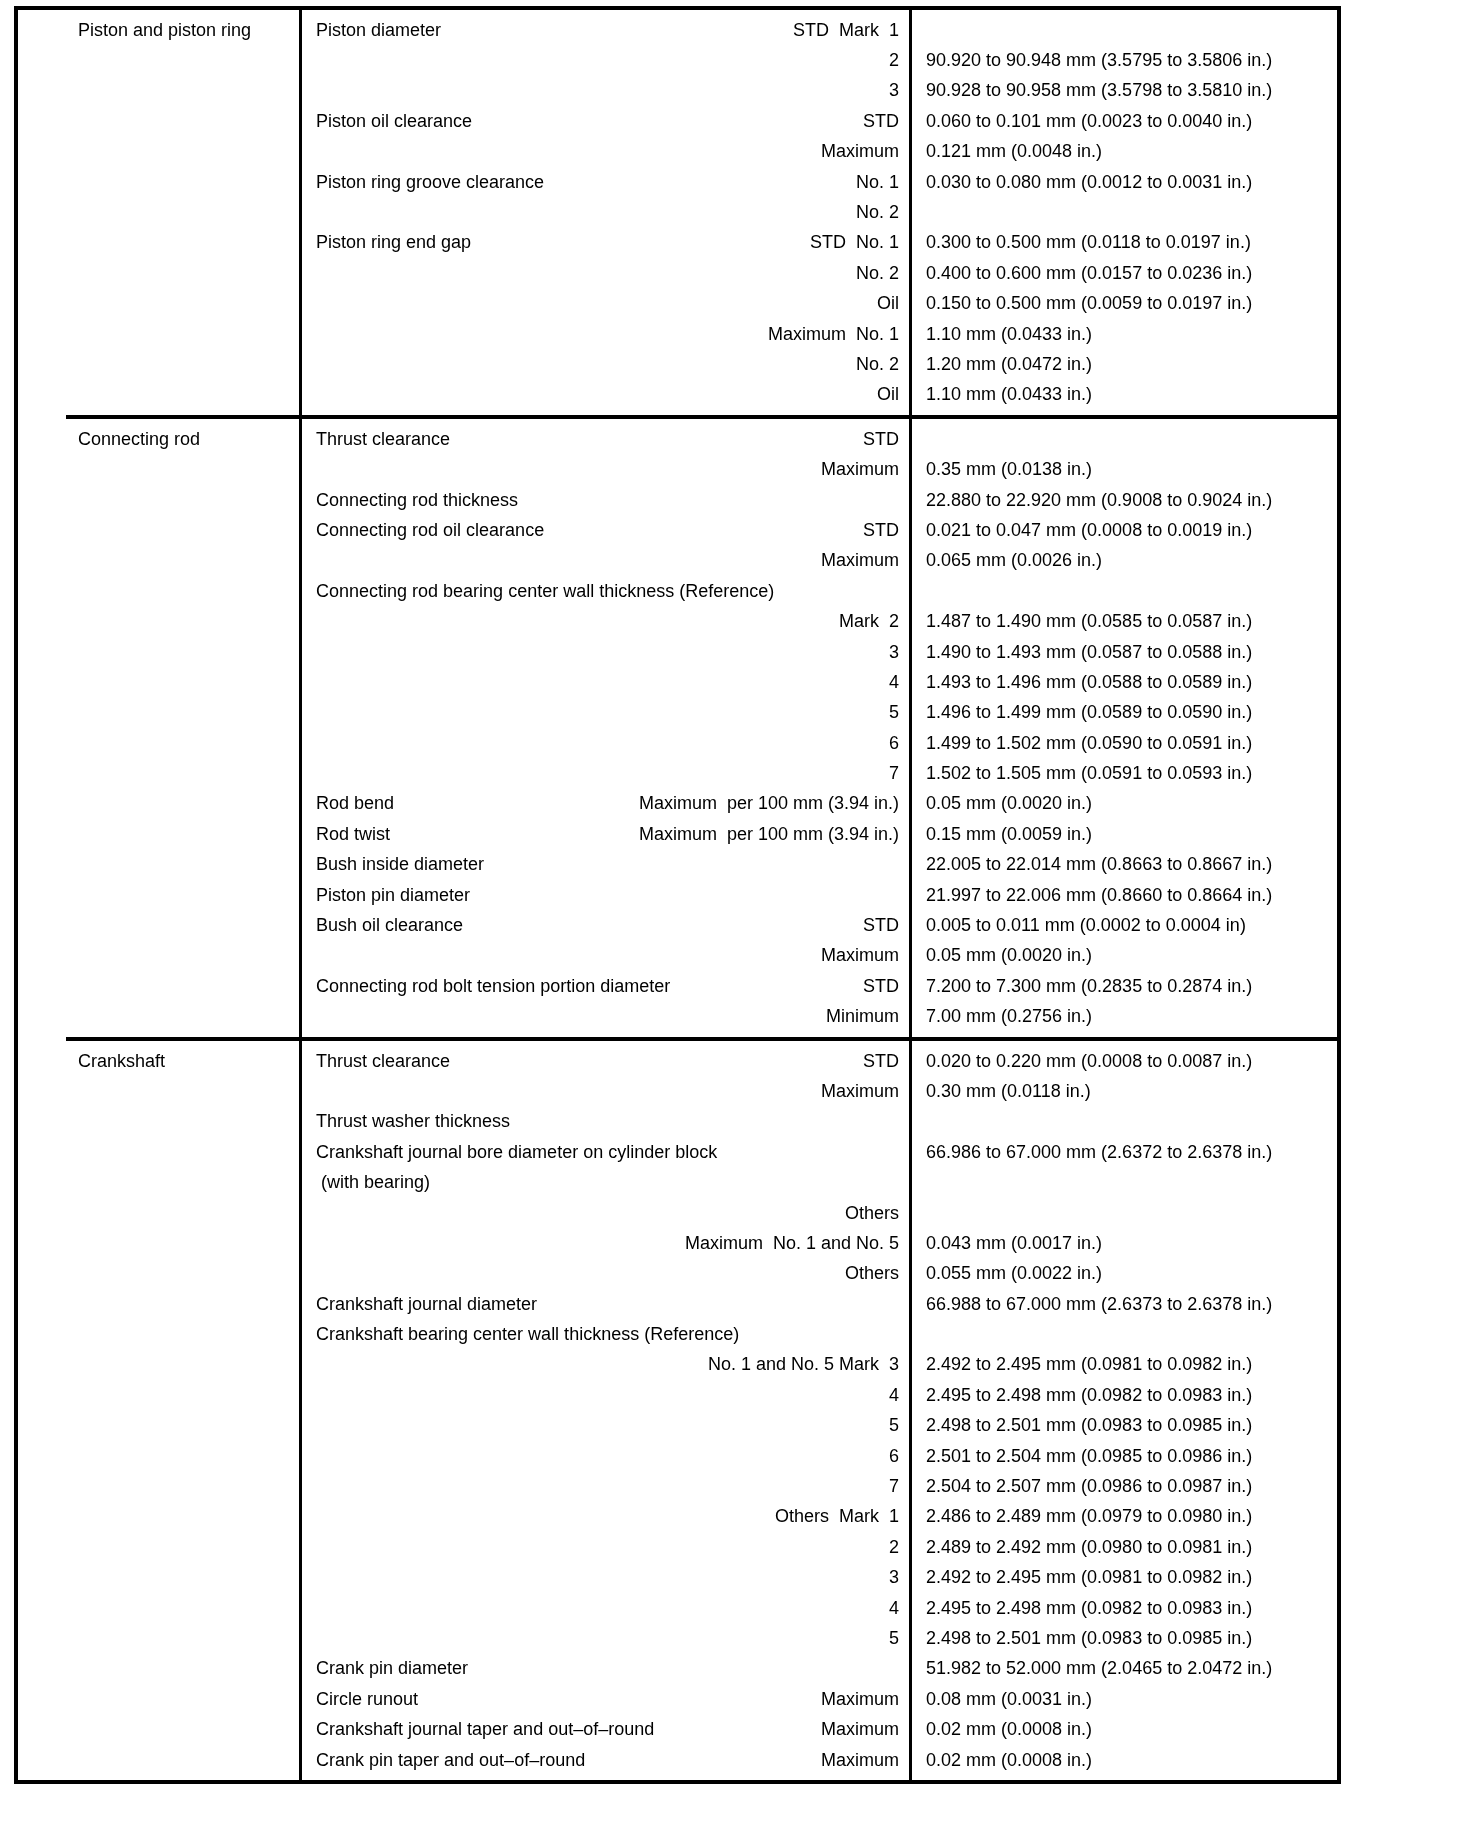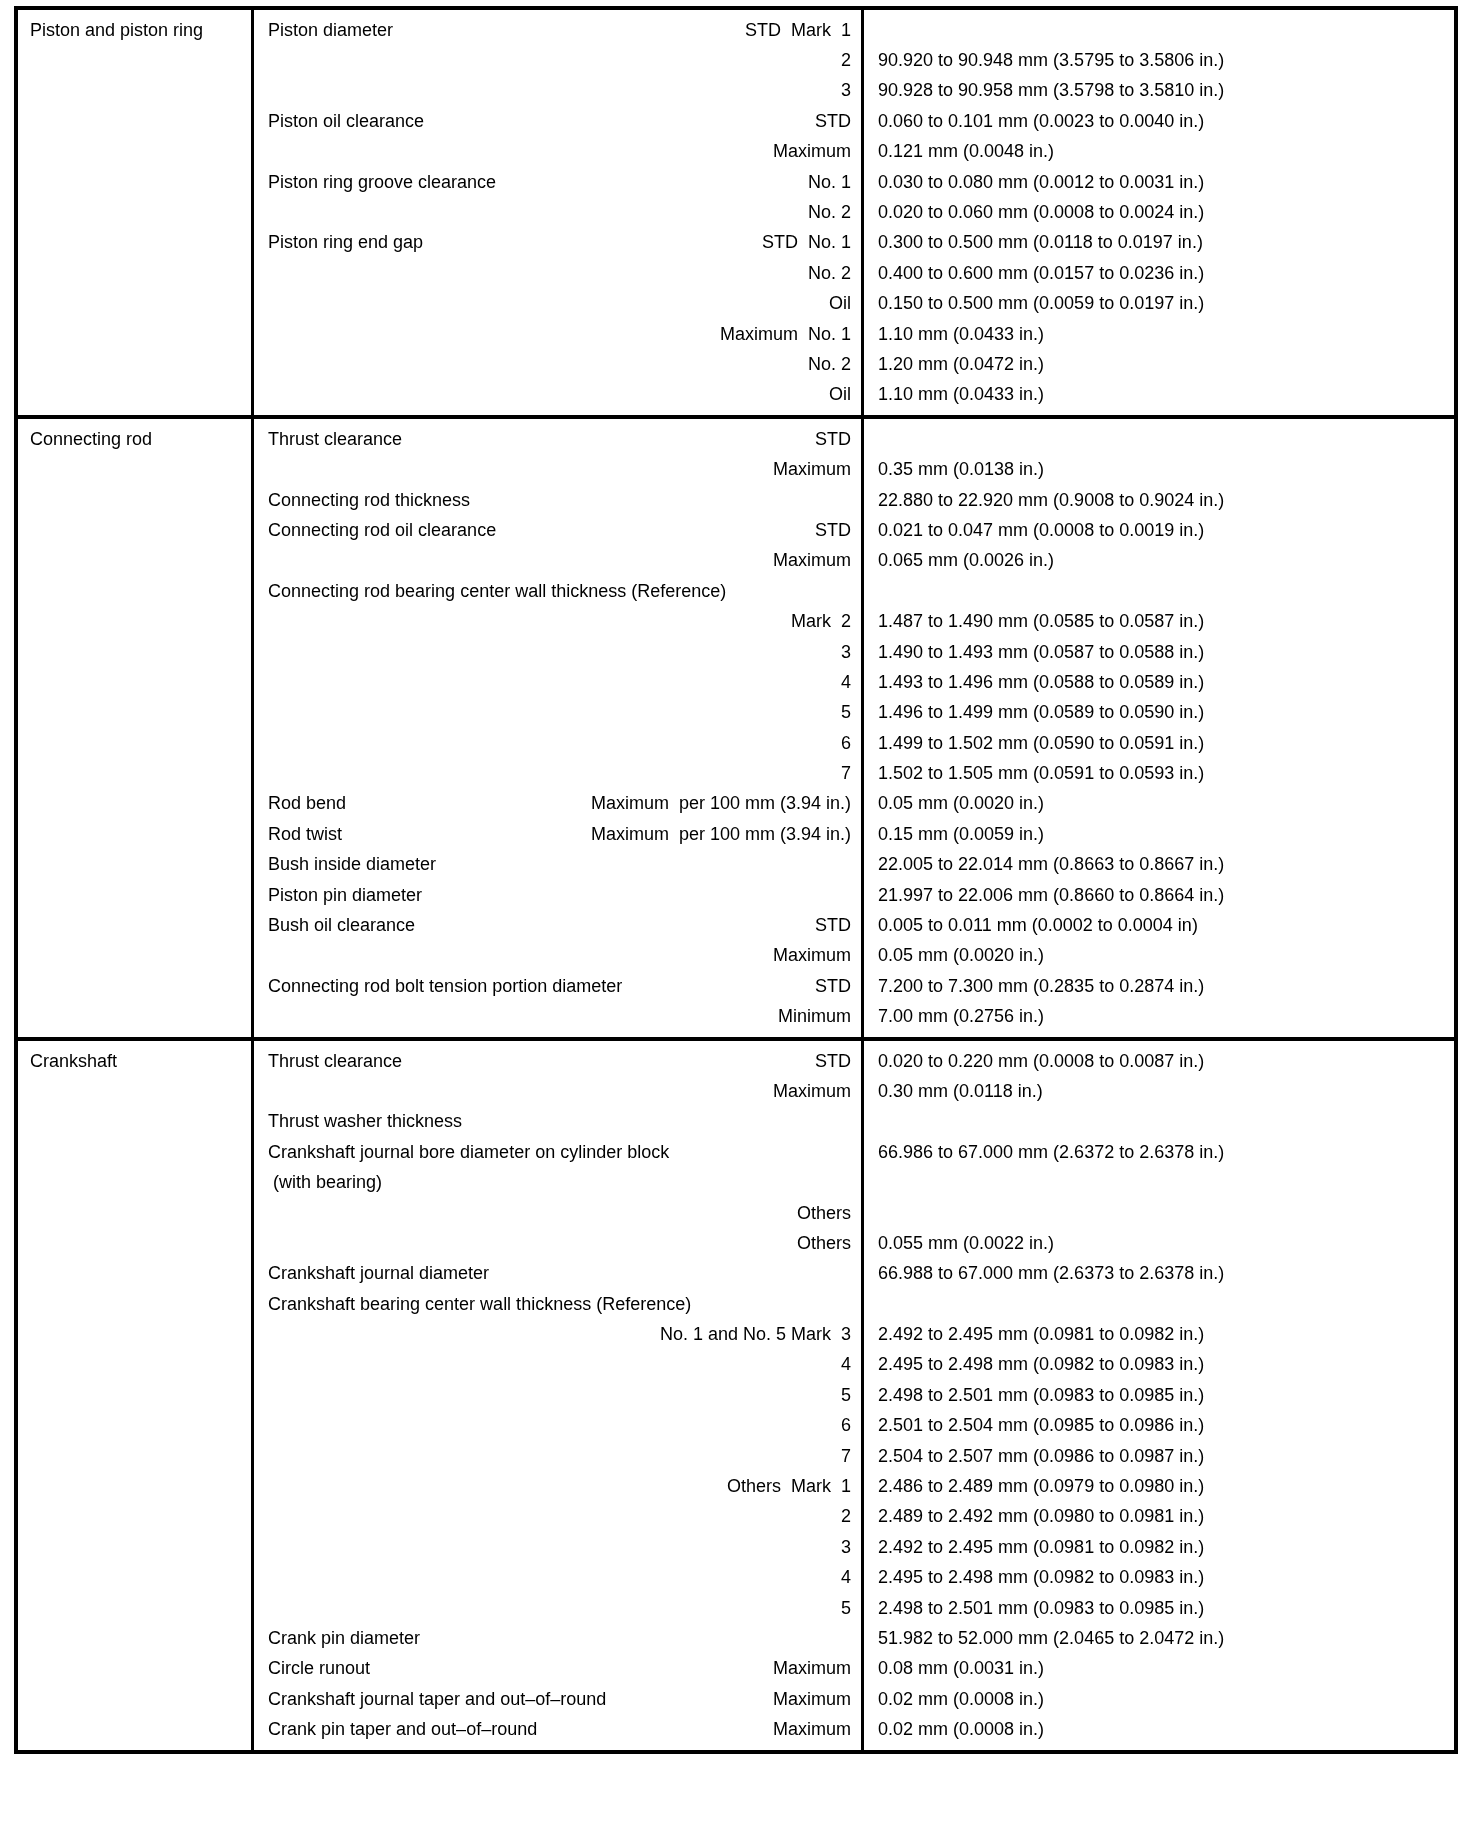--- a/index.html
+++ b/index.html
@@ -4,24 +4,25 @@
 <style>
   html,body{margin:0;padding:0;background:#ffffff;}
   body{
     width:1472px;height:1832px;overflow:hidden;
     font-family:"Liberation Sans", sans-serif;
     color:#000;
     -webkit-font-smoothing:none;
   }
   .spec-table{
     position:absolute;left:14px;top:6px;
-    width:1444px;
+    width:1327px;
     border:4px solid #000;
     box-sizing:border-box;
     background:#fff;
+    padding-left:48px;
   }
   .sec{display:flex;}
   .sec + .sec{border-top:4px solid #000;}
   .c-name{
     width:207px;flex:0 0 207px;
     border-right:3px solid #000;
     padding:7px 14px 0 12px;
     box-sizing:content-box;
     font-size:18px;line-height:1.45;
   }
@@ -105,23 +106,20 @@
           </div>
           <div class="c-val">
             <span class="t-val">0.030 to 0.080 mm (0.0012 to 0.0031 in.)</span>
           </div>
         </div>
         <div class="row">
           <div class="c-mid">
             <span class="t-item"></span>
             <span class="t-sub">No. 2</span>
           </div>
-          <div class="c-val">
-            <span class="t-val">0.020 to 0.060 mm (0.0008 to 0.0024 in.)</span>
-          </div>
         </div>
         <div class="row">
           <div class="c-mid">
             <span class="t-item">Piston ring end gap</span>
             <span class="t-sub">STD  No. 1</span>
           </div>
           <div class="c-val">
             <span class="t-val">0.300 to 0.500 mm (0.0118 to 0.0197 in.)</span>
           </div>
         </div>
@@ -405,20 +403,29 @@
         </div>
         <div class="row">
           <div class="c-mid">
             <span class="t-item"></span>
             <span class="t-sub">Others</span>
           </div>
         </div>
         <div class="row">
           <div class="c-mid">
             <span class="t-item"></span>
+            <span class="t-sub">Maximum  No. 1 and No. 5</span>
+          </div>
+          <div class="c-val">
+            <span class="t-val">0.043 mm (0.0017 in.)</span>
+          </div>
+        </div>
+        <div class="row">
+          <div class="c-mid">
+            <span class="t-item"></span>
             <span class="t-sub">Others</span>
           </div>
           <div class="c-val">
             <span class="t-val">0.055 mm (0.0022 in.)</span>
           </div>
         </div>
         <div class="row">
           <div class="c-mid">
             <span class="t-item">Crankshaft journal diameter</span>
             <span class="t-sub"></span>

